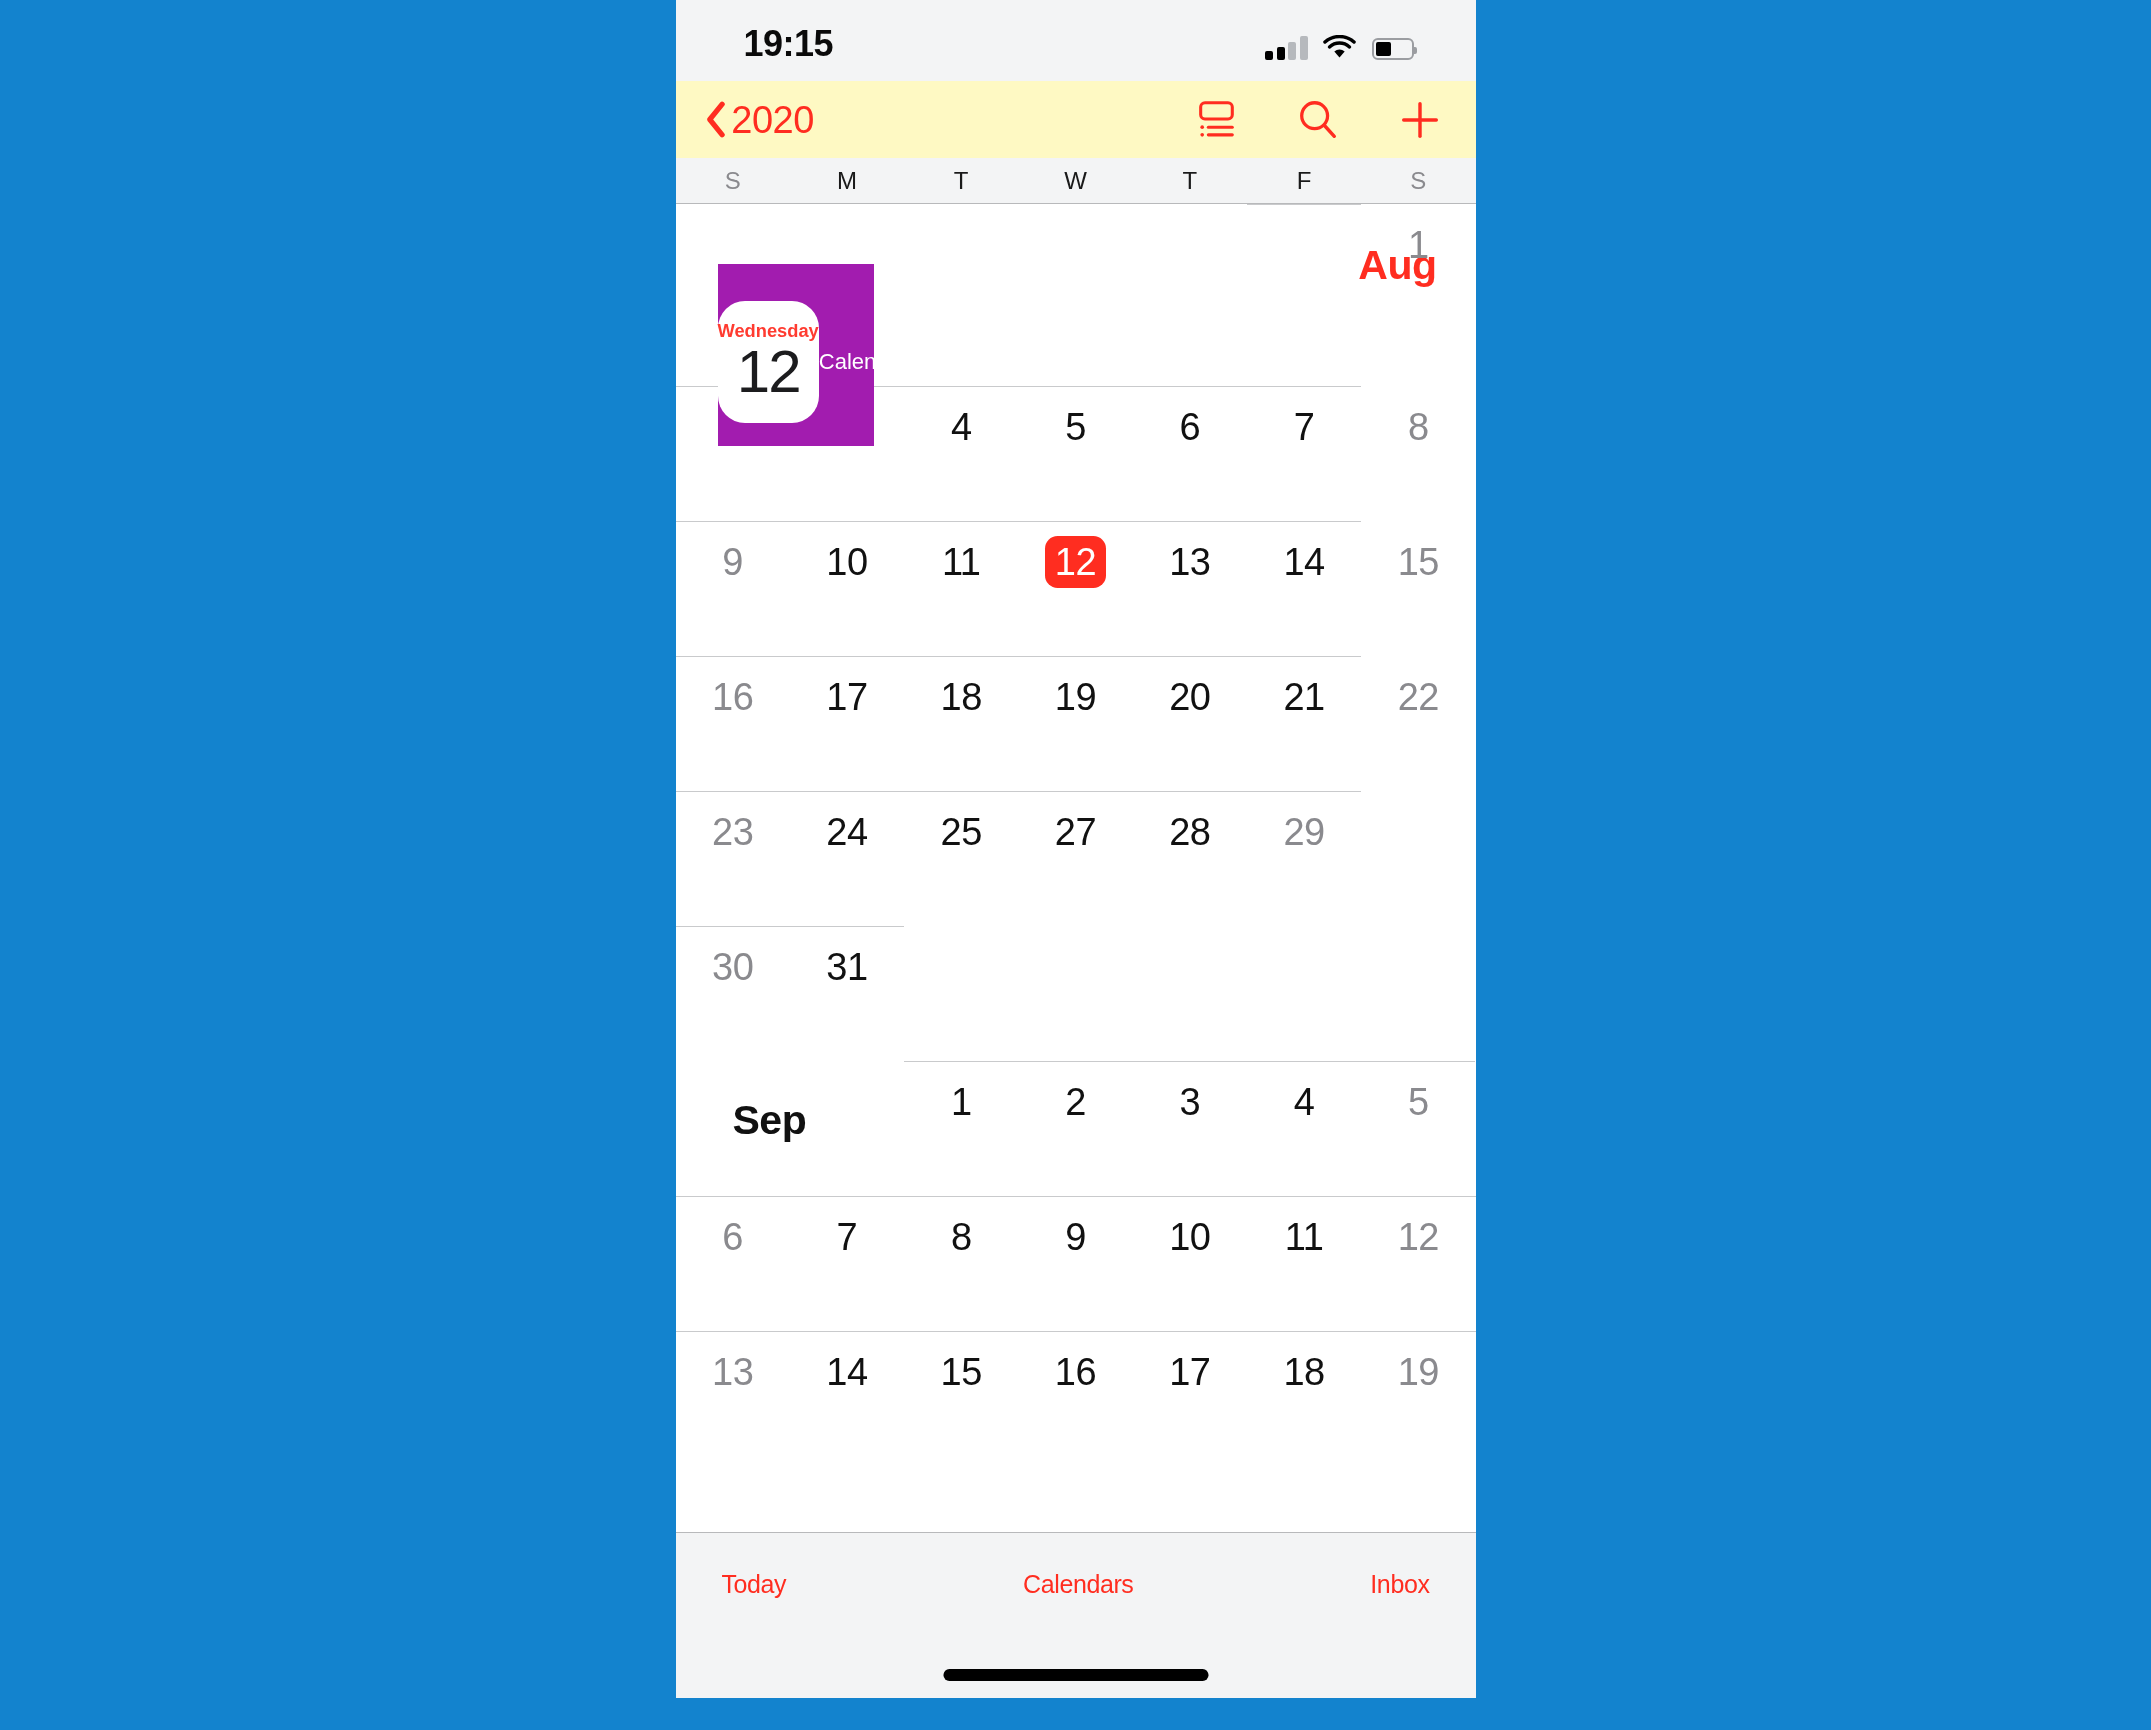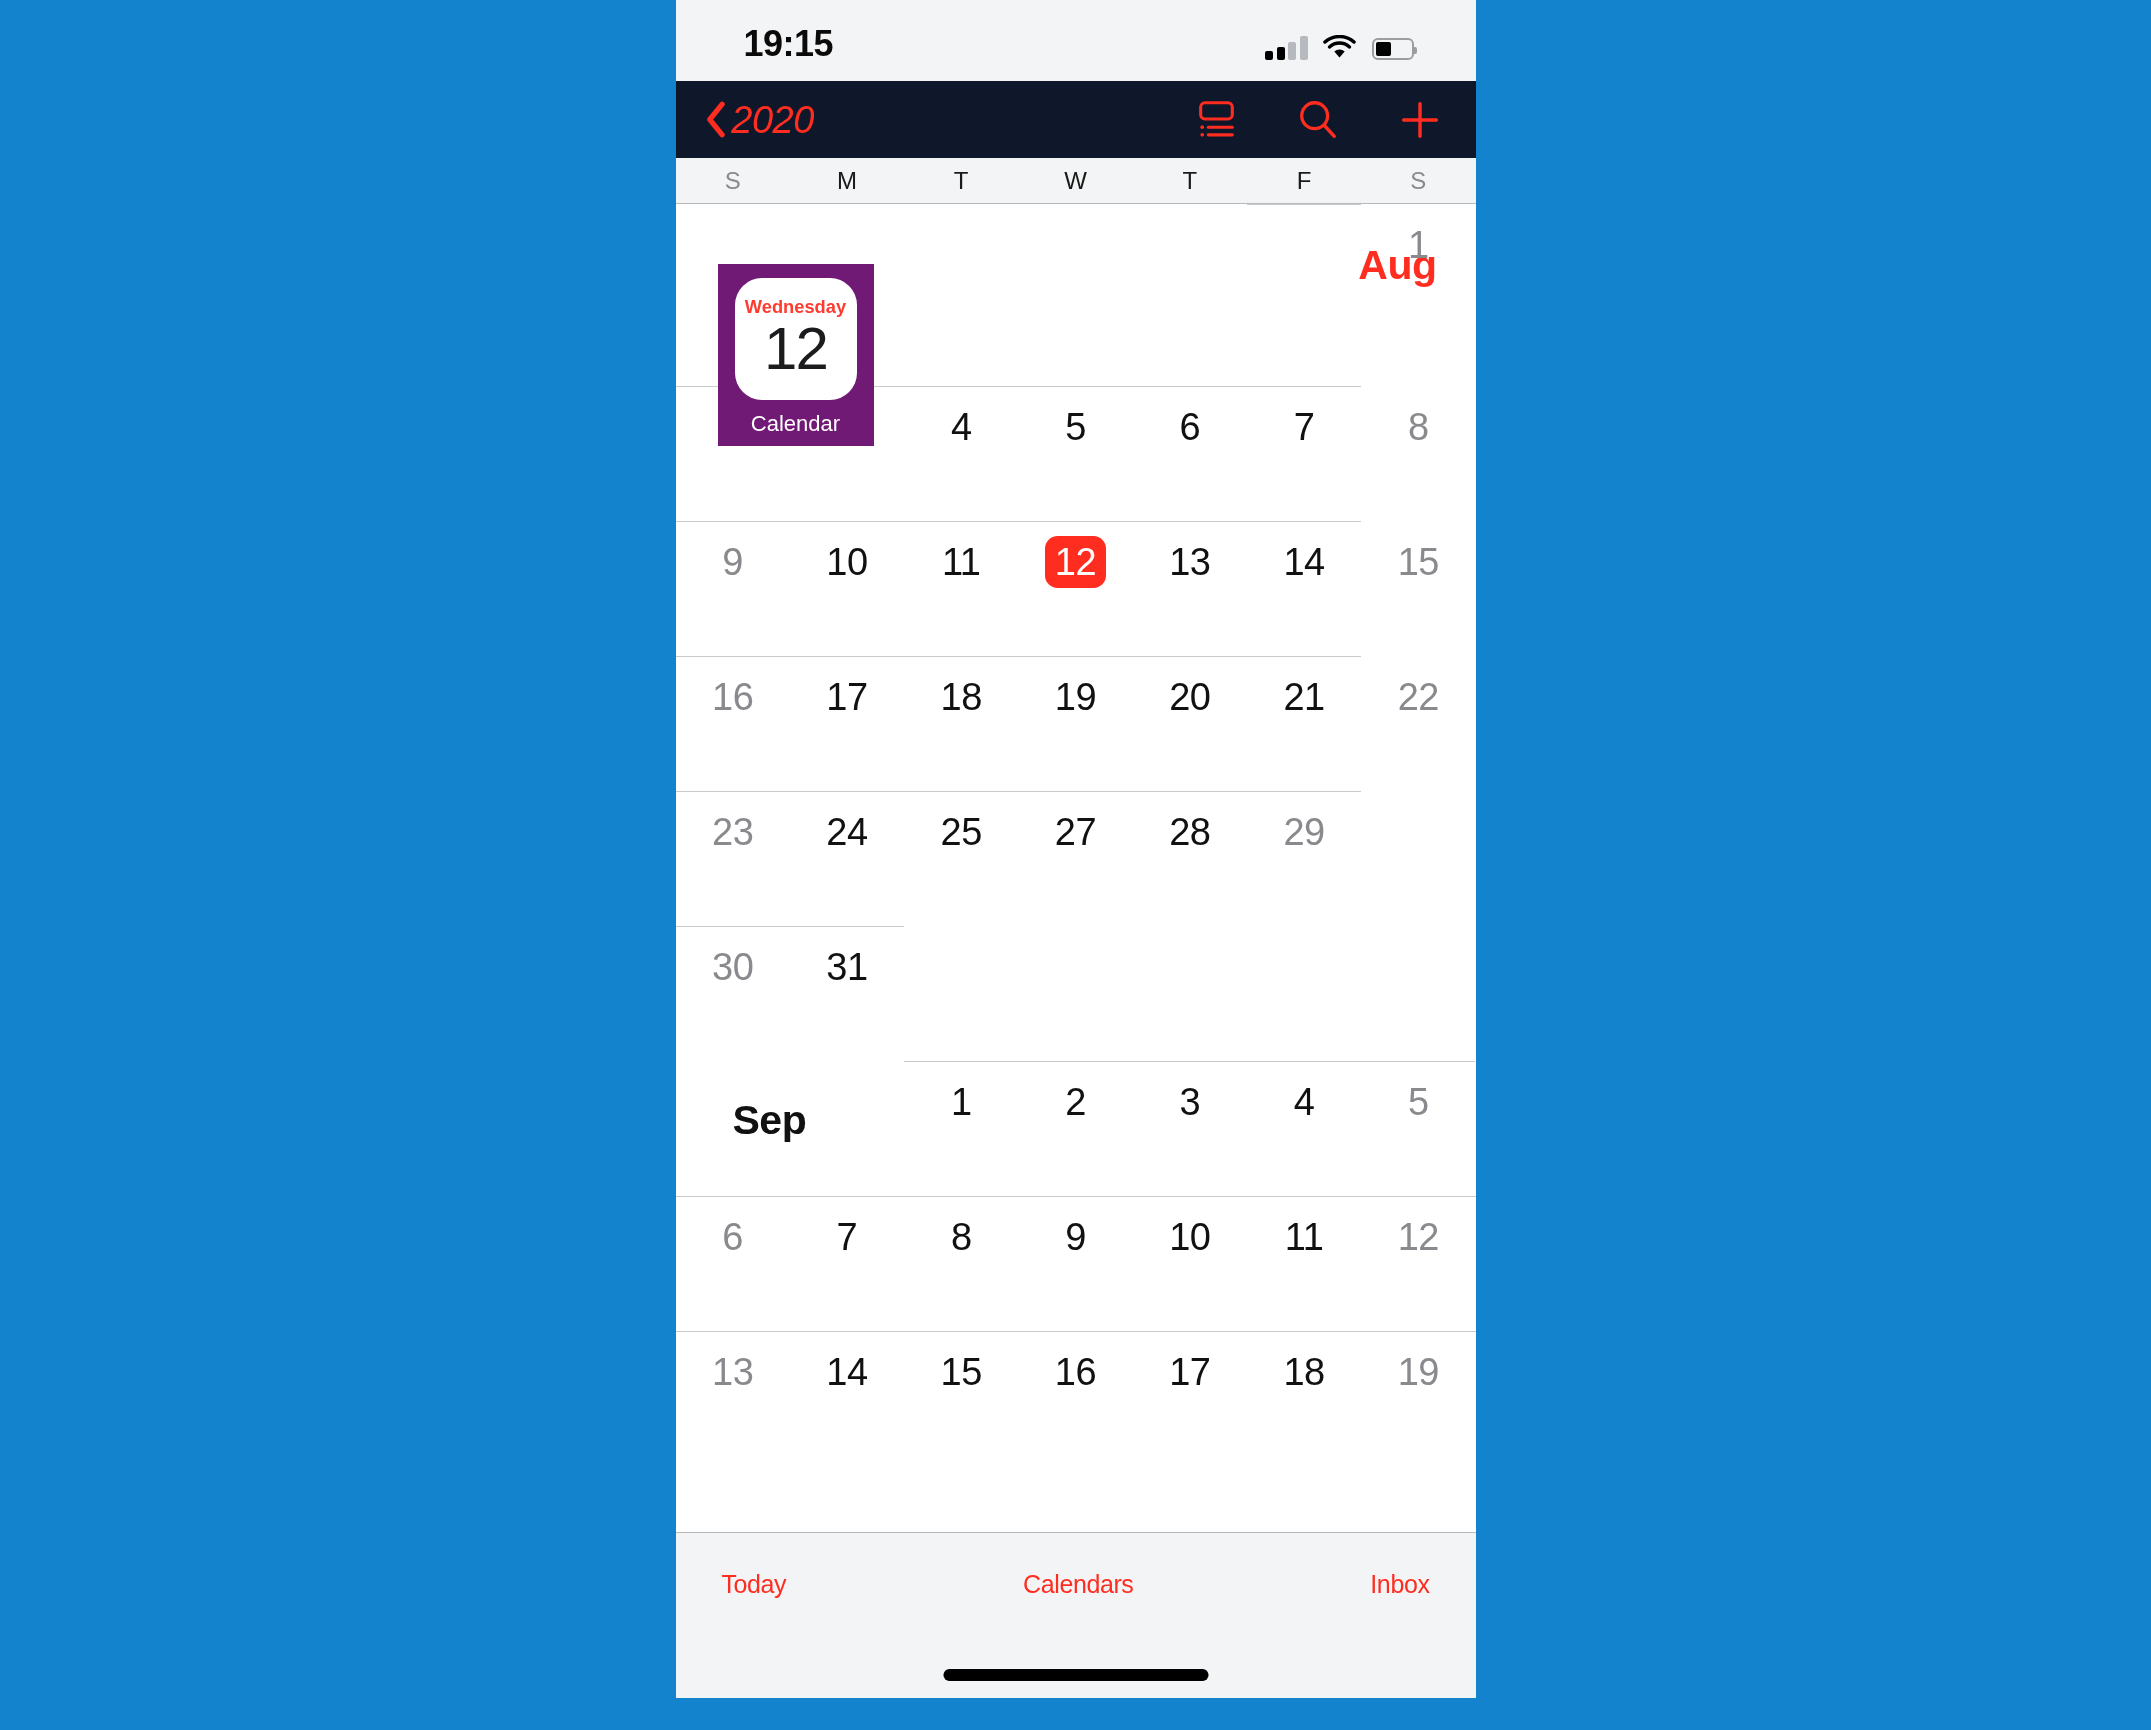--- a/index.html
+++ b/index.html
@@ -92,24 +92,23 @@
     display: block;
     height: 100%;
     width: 46%;
     background: #000;
     border-radius: 1.9px;
   }
 
   
   .nav-bar {
     height: 77px;
-    background: #0f172a;
+    background: #fef9c3;
     position: relative;
     flex: 0 0 auto;
-    font-style: italic;
   }
   .back-button {
     position: absolute;
     left: 29px;
     top: 50%;
     transform: translateY(-50%);
     display: flex;
     align-items: center;
     gap: 5.8px;
     cursor: pointer;
@@ -222,23 +221,22 @@
     top: 23px;
   }
 
   
   .app-icon-overlay {
     position: absolute;
     left: 42px;
     top: 60px;
     width: 156px;
     height: 182px;
-    background: #701a75;
-    display: flex;
-    flex-direction: column;
+    background: #a21caf;
+    display: flex;
     align-items: center;
     z-index: 5;
     cursor: pointer;
   }
   .app-icon-tile {
     width: 122px;
     height: 122px;
     margin-top: 13.5px;
     background: #fff;
     border-radius: 27px;

